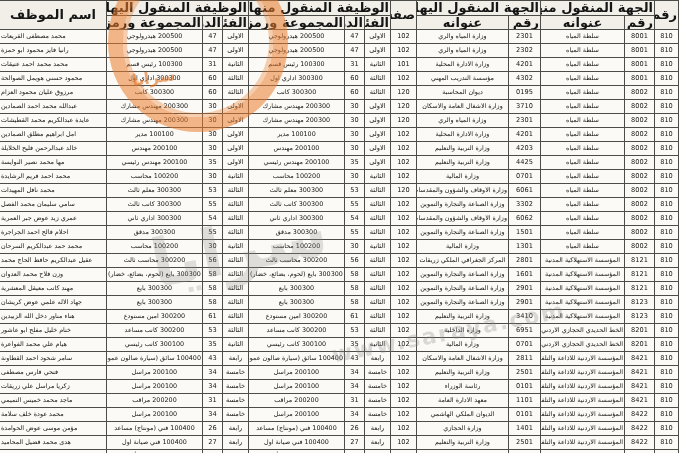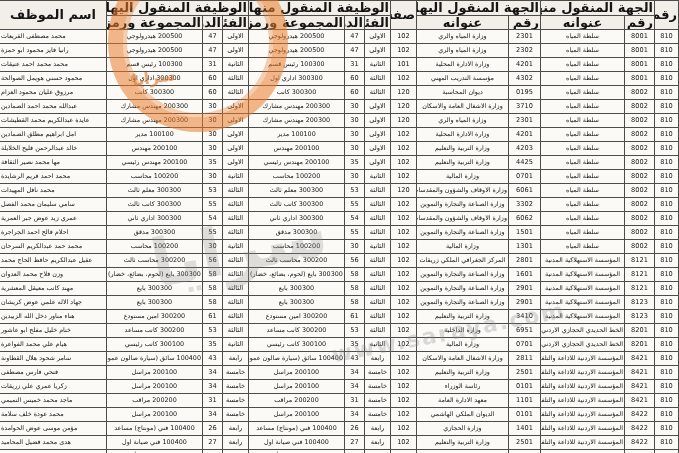--- a/index.html
+++ b/index.html
@@ -238,21 +238,21 @@
       <td class="txt">سلطة المياه</td>
       <td>4425</td>
       <td class="txt">وزارة التربية والتعليم</td>
       <td>102</td>
       <td>الاولى</td>
       <td>35</td>
       <td class="txt">200100 مهندس رئيسي</td>
       <td>الاولى</td>
       <td>35</td>
       <td class="txt">200100 مهندس رئيسي</td>
-      <td class="txt name">مها محمد نصير الثقافة</td>
+      <td class="txt name">مها محمد نصير النوايسة</td>
     </tr>
         <tr>
       <td>810</td>
       <td>8002</td>
       <td class="txt">سلطة المياه</td>
       <td>0701</td>
       <td class="txt">وزارة المالية</td>
       <td>102</td>
       <td>الثانية</td>
       <td>30</td>
@@ -448,21 +448,21 @@
       <td class="txt">المؤسسة الاردنية للاذاعة والتلفزيون</td>
       <td>2811</td>
       <td class="txt">وزارة الاشغال العامة والاسكان</td>
       <td>102</td>
       <td>رابعة</td>
       <td>43</td>
       <td class="txt">100400 سائق (سيارة صالون عمومي)</td>
       <td>رابعة</td>
       <td>43</td>
       <td class="txt">100400 سائق (سيارة صالون عمومي)</td>
-      <td class="txt name">سامر شحود هلال القطاونة</td>
+      <td class="txt name">سامر شحود احمد القطاونة</td>
     </tr>
         <tr>
       <td>810</td>
       <td>8421</td>
       <td class="txt">المؤسسة الاردنية للاذاعة والتلفزيون</td>
       <td>2501</td>
       <td class="txt">وزارة التربية والتعليم</td>
       <td>102</td>
       <td>خامسة</td>
       <td>34</td>
@@ -478,21 +478,21 @@
       <td class="txt">المؤسسة الاردنية للاذاعة والتلفزيون</td>
       <td>0101</td>
       <td class="txt">رئاسة الوزراء</td>
       <td>102</td>
       <td>خامسة</td>
       <td>34</td>
       <td class="txt">200100 مراسل</td>
       <td>خامسة</td>
       <td>34</td>
       <td class="txt">200100 مراسل</td>
-      <td class="txt name">زكريا عمري علي زريقات</td>
+      <td class="txt name">زكريا مراسل علي زريقات</td>
     </tr>
         <tr>
       <td>810</td>
       <td>8421</td>
       <td class="txt">المؤسسة الاردنية للاذاعة والتلفزيون</td>
       <td>1101</td>
       <td class="txt">معهد الادارة العامة</td>
       <td>102</td>
       <td>خامسة</td>
       <td>31</td>

